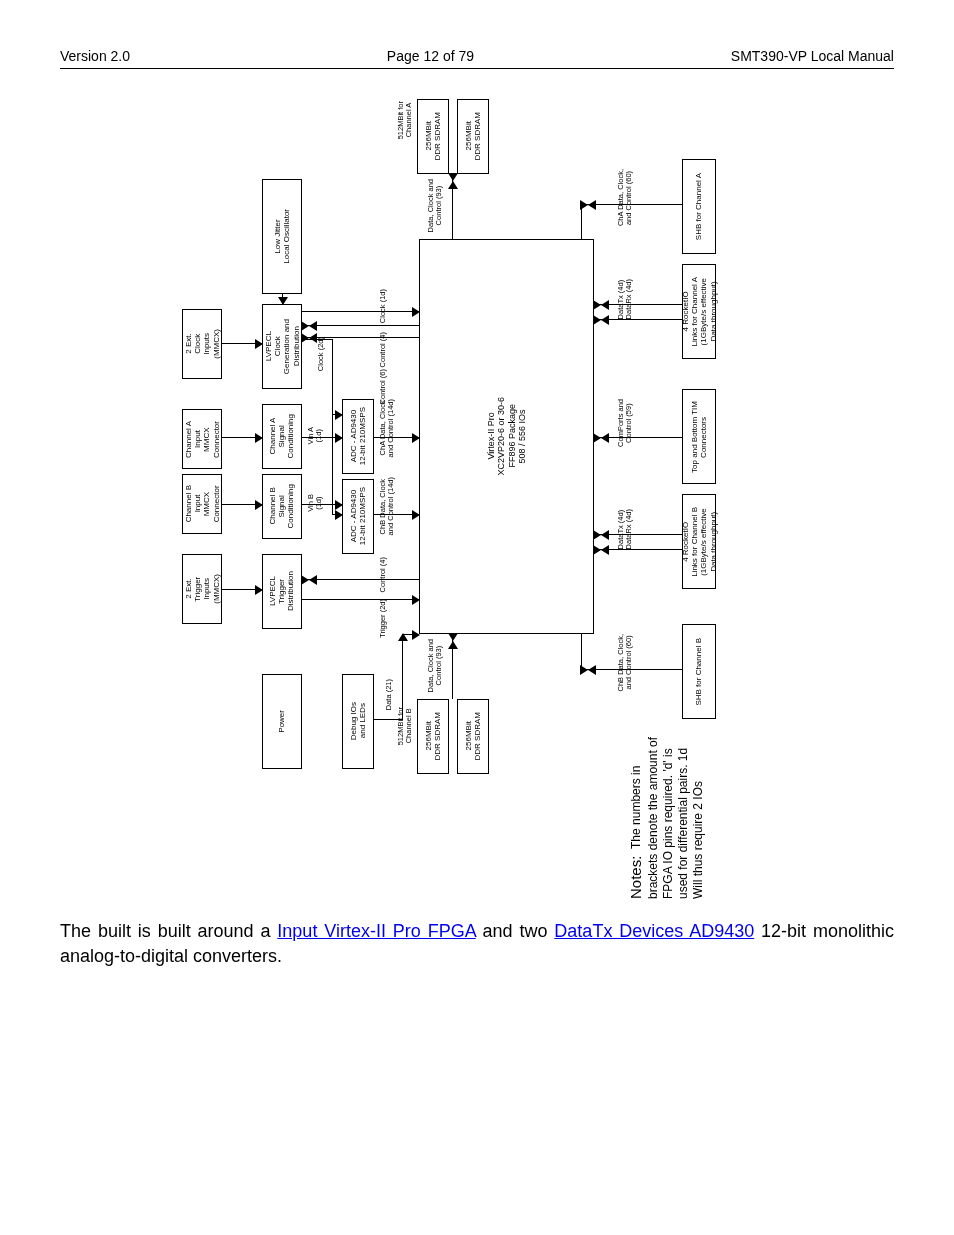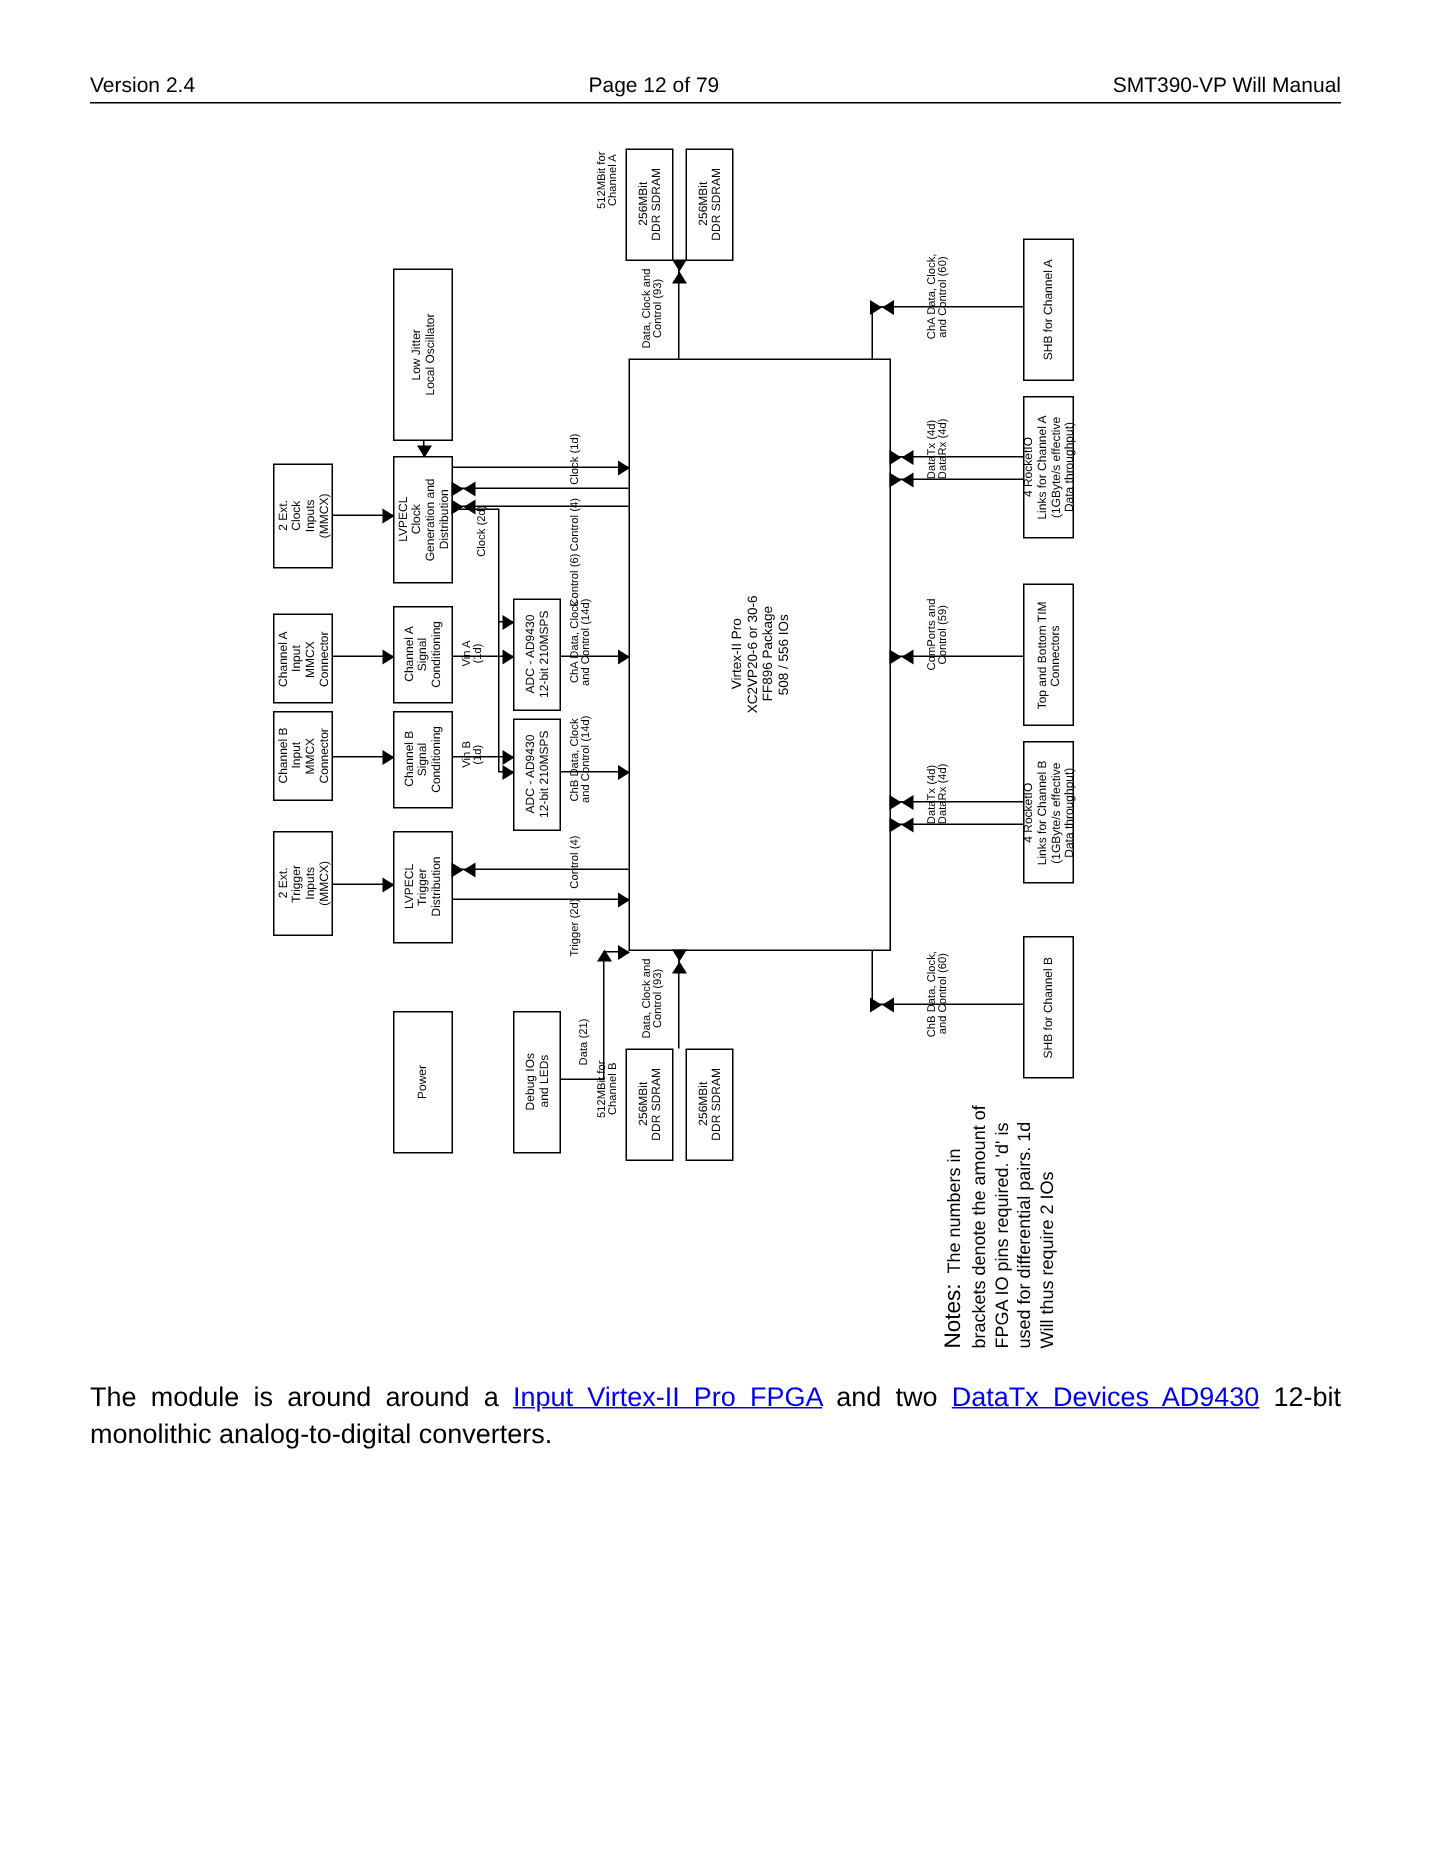--- a/index.html
+++ b/index.html
@@ -76,23 +76,23 @@
     font-size: 18px;
     line-height: 1.4;
     text-align: justify;
   }
   .body-text a { color: #0000EE; text-decoration: underline; }
 </style>
 </head>
 <body>
 
 <div class="page-header">
-  <span>Version 2.4</span>
+  <span>Version 2.0</span>
   <span>Page 12 of 79</span>
-  <span>SMT390-VP Will Manual</span>
+  <span>SMT390-VP Local Manual</span>
 </div>
 
 <div class="diagram-area">
 
   <div class="box" style="left:55px; top:230px; width:40px; height:70px;">
       <span class="vtxt">2 Ext.
 Clock
 Inputs
 (MMCX)</span>
     </div>
@@ -288,14 +288,14 @@
 
   <div class="notes">
     <span class="lead">Notes:</span>&nbsp;&nbsp;<span>The numbers in brackets denote
 the amount of FPGA IO pins
 required. 'd' is used for differential
 pairs. 1d Will thus require 2 IOs</span>
   </div>
 </div>
 
 <p class="body-text">
-  <span>The module is around around a </span><a href="#">Input Virtex-II Pro FPGA</a><span> and two </span><a href="#">DataTx Devices AD9430</a><span> 12-bit monolithic analog-to-digital converters.</span>
+  <span>The built is built around a </span><a href="#">Input Virtex-II Pro FPGA</a><span> and two </span><a href="#">DataTx Devices AD9430</a><span> 12-bit monolithic analog-to-digital converters.</span>
 </p>
 
 </body></html>

